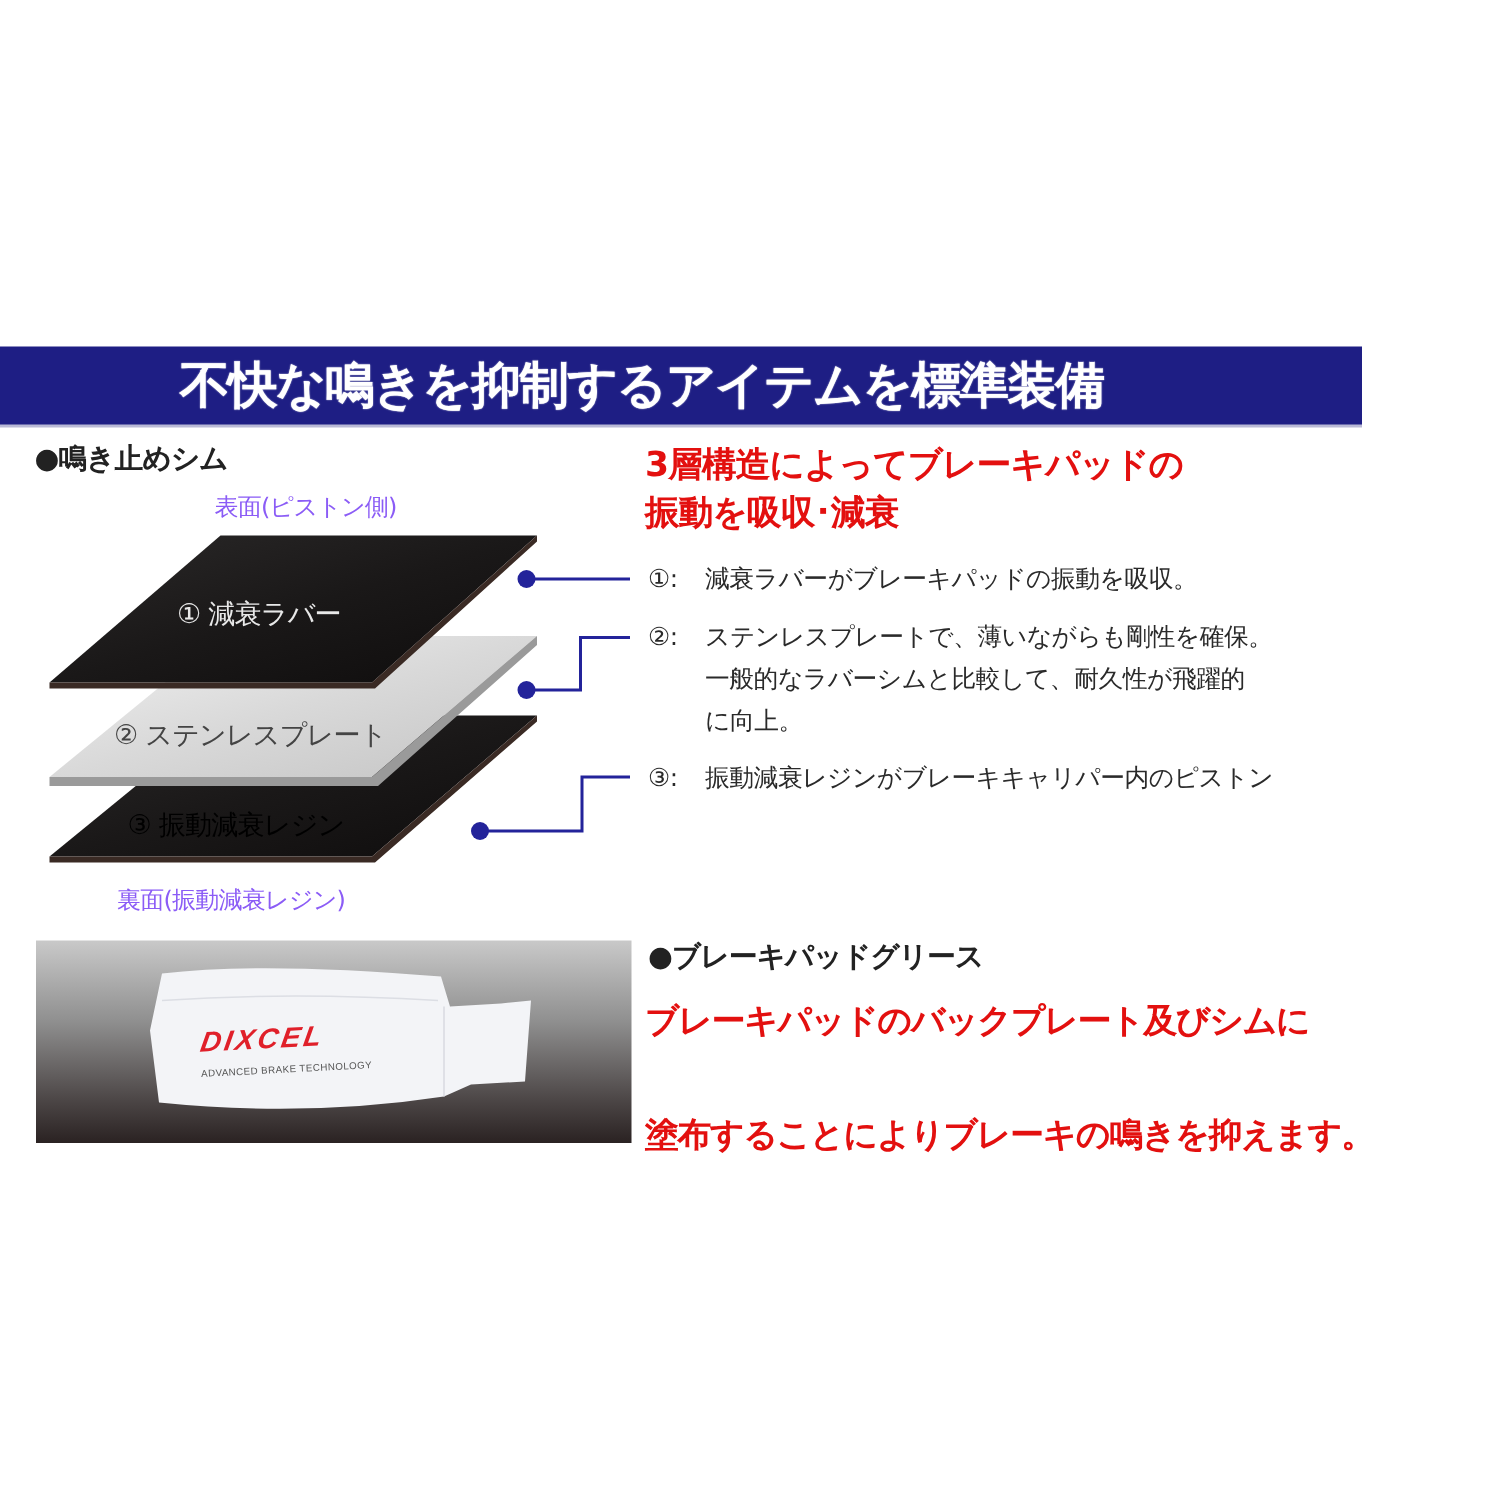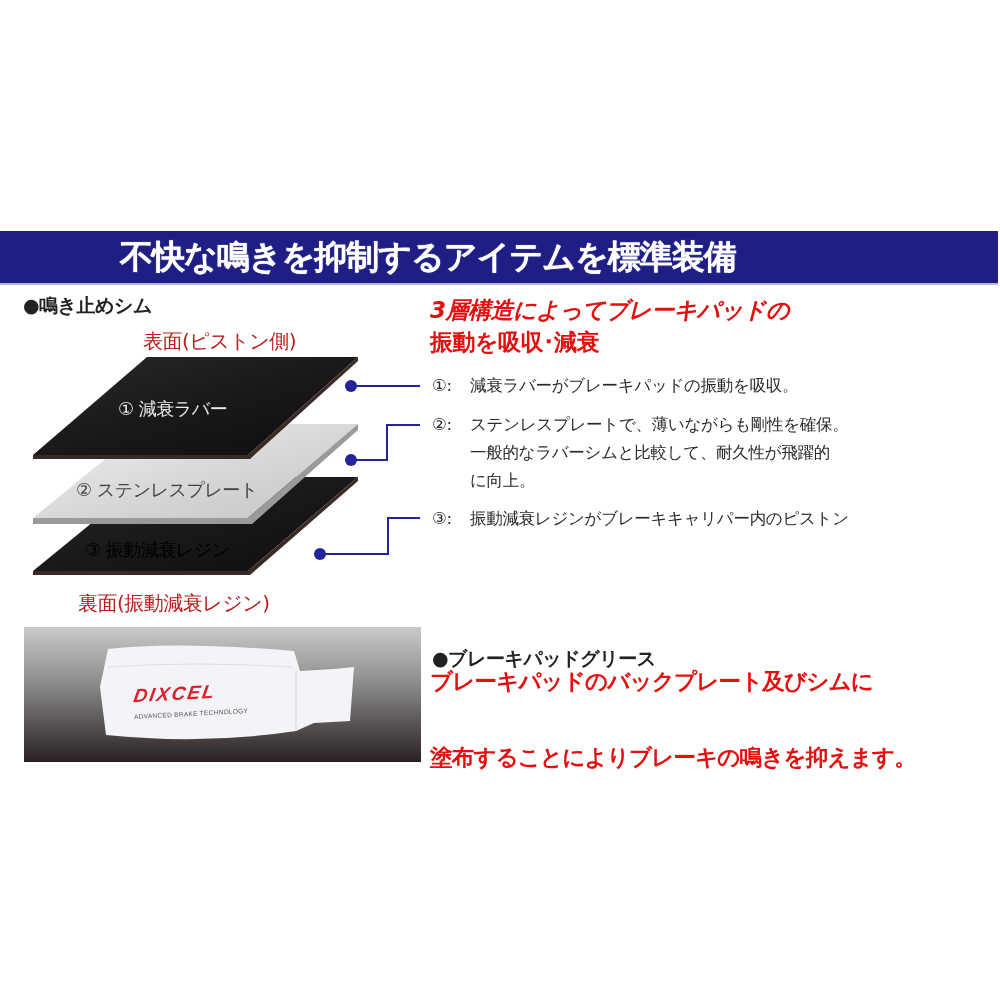--- a/index.html
+++ b/index.html
@@ -2,30 +2,30 @@
 <html><head>
 <meta charset="utf-8">
 <style>
   html, body { margin:0; padding:0; }
   body {
     width:1000px; height:1000px; background:#ffffff; position:relative; overflow:hidden;
     font-family: "DejaVu Sans", "Liberation Sans", sans-serif;
   }
   .abs { position:absolute; }
   .banner {
-    left:0; top:231px; width:998px; height:52px; background:#1e1e84;
+    left:0; top:231px; width:908px; height:52px; background:#1e1e84;
     box-shadow: 0 2px 0 #b9b9d6;
   }
   .banner-title {
     position:absolute; left:120px; top:5px; color:#ffffff; font-weight:bold;
     font-size:33px; line-height:42px; letter-spacing:-1px; white-space:nowrap;
     text-shadow:0 0 1px #fff;
   }
   .sec-title { font-weight:bold; font-size:19px; color:#222; white-space:nowrap; letter-spacing:-0.5px; }
-  .face-label { font-size:20px; color:#b91c1c; white-space:nowrap; letter-spacing:-0.5px; }
+  .face-label { font-size:16px; color:#8b5cf6; white-space:nowrap; letter-spacing:-0.5px; }
   .red-head {
     color:#e3100f; font-weight:bold; font-size:23px; line-height:31px; white-space:nowrap; letter-spacing:-0.5px;
   }
   .desc { font-size:16.5px; color:#2a2a2a; line-height:28px; white-space:nowrap; letter-spacing:-0.3px; }
   .desc .num { display:inline-block; width:38px; }
   .desc .cont { padding-left:38px; display:block; }
   .layer-label {
     font-size:18px; white-space:nowrap; letter-spacing:-0.5px;text-align:center;
   }
   .grease-box {
@@ -93,21 +93,21 @@
   <circle cx="351" cy="460" r="6" fill="#23239a"></circle>
   <circle cx="320" cy="554" r="6" fill="#23239a"></circle>
 </svg>
 
 <div class="abs layer-label" style="left:118px; top:397px; color:#e8e8e8;">① 減衰ラバー</div>
 <div class="abs layer-label" style="left:76px; top:478px; color:#444;">② ステンレスプレート</div>
 <div class="abs layer-label" style="left:85px; top:538px; color:#000000;">③ 振動減衰レジン</div>
 
 <div class="abs face-label" style="left:78px; top:590px;">裏面(振動減衰レジン)</div>
 
-<div class="abs red-head" style="left:430px; top:295px;font-style:italic;">3層構造によってブレーキパッドの</div>
+<div class="abs red-head" style="left:430px; top:295px;">3層構造によってブレーキパッドの</div>
 <div class="abs red-head" style="left:430px; top:327px;">振動を吸収･減衰</div>
 
 <div class="abs desc" style="left:432px; top:372px;">
   <span class="num">①:</span><span>減衰ラバーがブレーキパッドの振動を吸収。</span>
 </div>
 <div class="abs desc" style="left:432px; top:411px;">
   <span class="num">②:</span><span>ステンレスプレートで、薄いながらも剛性を確保。</span>
   <span class="cont">一般的なラバーシムと比較して、耐久性が飛躍的</span>
   <span class="cont">に向上。</span>
 </div>
@@ -118,15 +118,15 @@
 <div class="abs grease-box">
   <svg width="397" height="135" style="position:absolute; left:0; top:0;">
     <path d="M84,22 Q150,14 270,24 L276,44 L310,42 L330,40 L326,94 L290,96 L272,104 Q180,118 82,108 L76,60 Z" fill="#f3f4f7"></path>
     <path d="M272,44 L272,104" stroke="#d8dae0" stroke-width="1"></path>
     <path d="M84,40 Q170,34 268,40" stroke="#dcdee4" stroke-width="1" fill="none"></path>
   </svg>
   <div class="logo-text">DIXCEL</div>
   <div class="logo-sub">ADVANCED BRAKE TECHNOLOGY</div>
 </div>
 
-<div class="abs sec-title" style="left:432px; top:646px;">●ブレーキパッドグリース</div>
+<div class="abs sec-title" style="left:432px; top:625px;">●ブレーキパッドグリース</div>
 <div class="abs red-lead" style="left:430px; top:664px;">ブレーキパッドのバックプレート及びシムに</div>
 <div class="abs red-lead" style="left:430px; top:740px;">塗布することによりブレーキの鳴きを抑えます。</div>
 
 </body></html>

